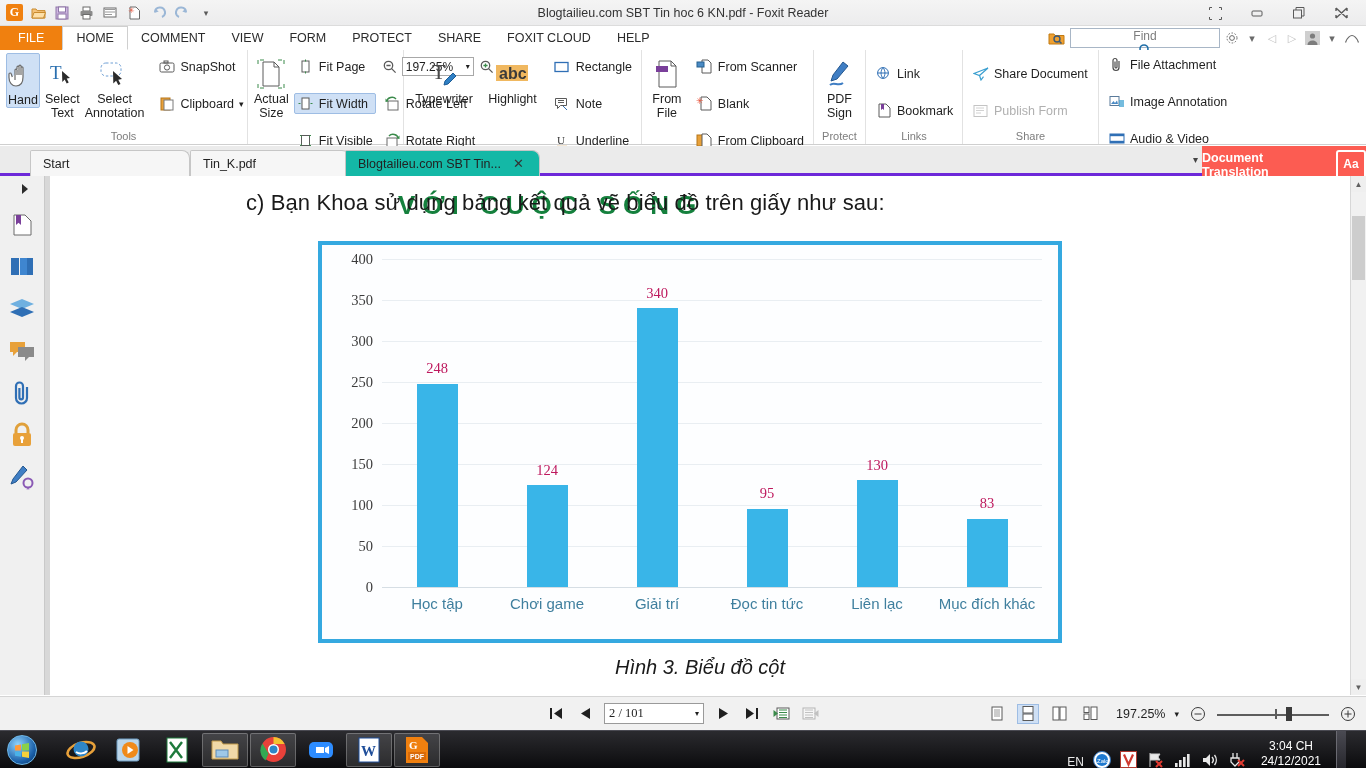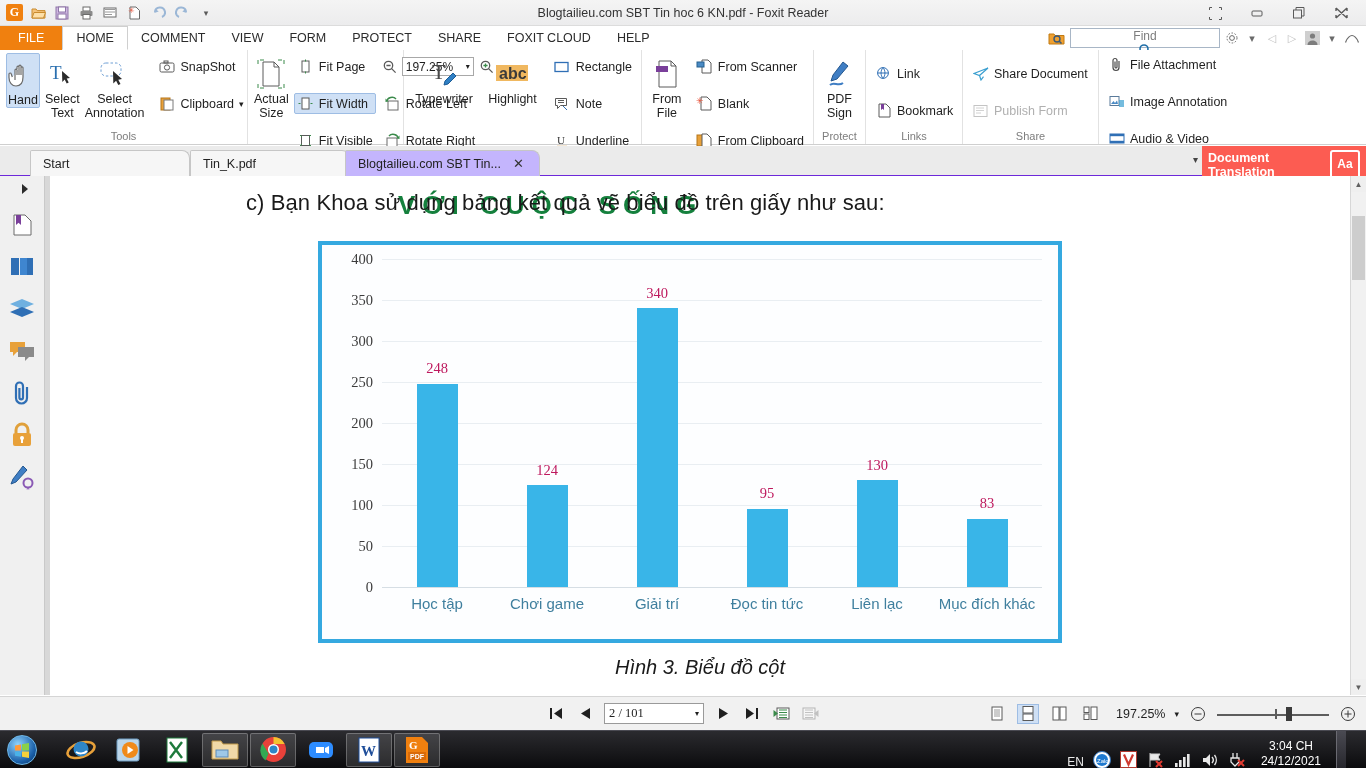--- a/index.html
+++ b/index.html
@@ -70,34 +70,34 @@
   .srow.dim { color:#b0b0b0; }
   .sico { width:17px; height:17px; display:flex; align-items:center; justify-content:center; }
   .zoombox { display:flex; align-items:center; gap:4px; height:21px; }
   .zoomfield { width:72px; height:19px; border:1px solid #a8a8a8; background:#fff;
                display:flex; align-items:center; justify-content:space-between;
                padding:0 3px; font-size:12px; }
 
   
   .tabstrip {
     position:absolute; left:0; top:146px; width:1366px; height:30px;
-    background:#ebebeb; border-bottom:1px solid #6d28d9;
+    background:#ebebeb; border-bottom:3px solid #6d28d9;
   }
   .dtab {
     position:absolute; top:4px; height:26px; background:#f6f6f6;
     border:1px solid #c6c6c6; border-bottom:none;
     display:flex; align-items:center; padding:0 12px; font-size:12.5px; color:#222;
     border-radius:2px 8px 0 0;
   }
-  .dtab.active { background:#c4b5fd; z-index:2;text-align:center; }
+  .dtab.active { background:#14b8a6; z-index:2;text-align:center; }
   .dtab .x { margin-left:12px; font-size:13px; color:#333; }
   .collapse-ribbon { position:absolute; right:168px; top:8px; font-size:10px; color:#444; }
   .doctrans {
     position:absolute; right:0; top:0; width:164px; height:38px; background:#fc5c52;
-    color:#fff; display:flex; align-items:center; gap:6px; padding:0 6px; font-size:12.5px;
+    color:#fff; display:flex; align-items:center; gap:6px; padding:0 0; font-size:12.5px;
     line-height:1.15; font-weight:bold;
   }
   .doctrans .aa { width:30px; height:30px; border:2px solid #fff; border-radius:3px;
                   display:flex; align-items:center; justify-content:center; font-size:12px; }
 
   
   .leftnav {
     position:absolute; left:0; top:176px; width:45px; height:519px;
     background:#f0f0f0; border-right:1px solid #c9c9c9;
     display:flex; flex-direction:column; align-items:center; padding-top:4px; gap:12px;

